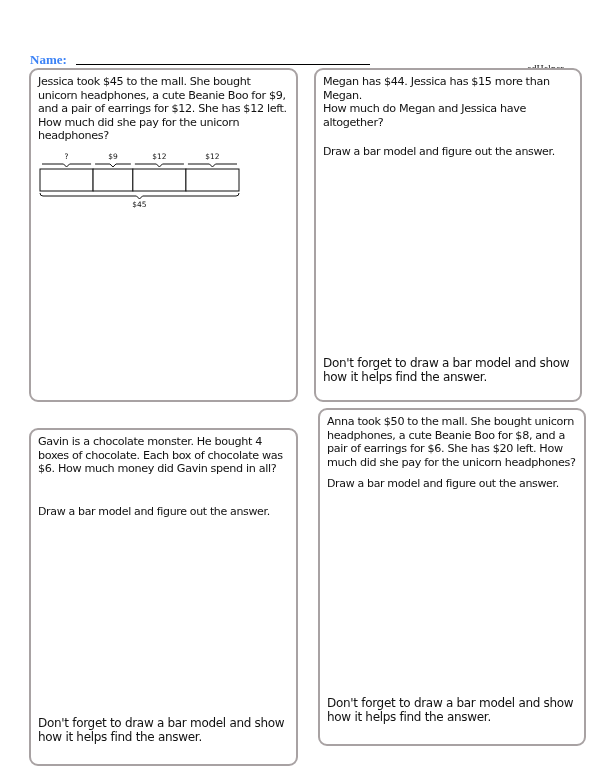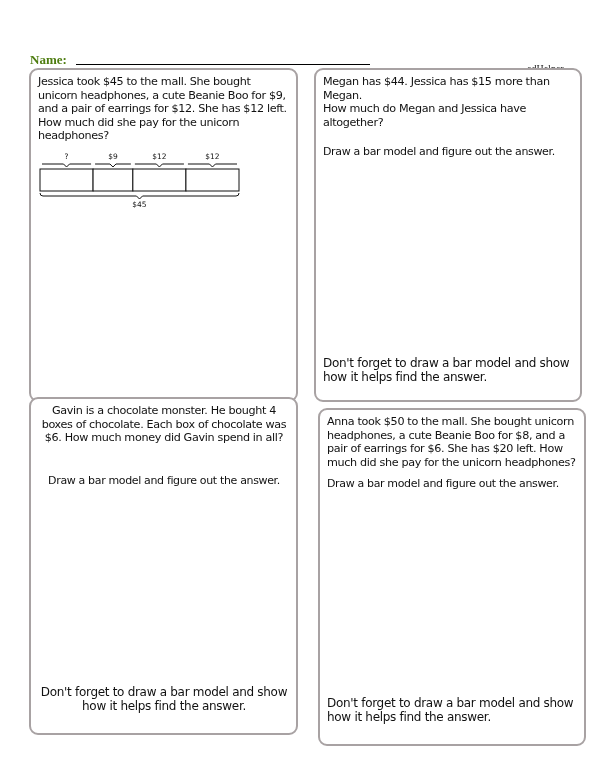--- a/index.html
+++ b/index.html
@@ -24,40 +24,40 @@
       color: #222;
       margin-top: 20px;
     }
     .name-label {
       position: absolute;
       left: 30px;
       top: 52px;
       font-family: "Liberation Serif", serif;
       font-weight: bold;
       font-size: 13px;
-      color: #4d7c0f;
+      color: #3b82f6;
     }
     .name-line {
       position: absolute;
       left: 76px;
       top: 64px;
       width: 294px;
       height: 0;
       border-top: 1px solid #000;
     }
     .card {
       position: absolute;
       box-sizing: border-box;
       border: 2px solid #a8a2a3;
       border-radius: 9px;
       background: #fff;
     }
     .card.tl { left: 29px;  top: 68px;  width: 269px; height: 334px; }
     .card.tr { left: 314px; top: 68px;  width: 268px; height: 334px; }
-    .card.bl { left: 29px;  top: 397px; width: 269px; height: 338px; text-align: center; }
+    .card.bl { left: 29px;  top: 428px; width: 269px; height: 338px; }
     .card.br { left: 318px; top: 408px; width: 268px; height: 338px; }
 
     .problem {
       position: absolute;
       left: 7px;
       top: 5px;
       width: 252px;
       font-family: "DejaVu Sans", sans-serif;
       font-size: 11.2px;
       line-height: 13.6px;

